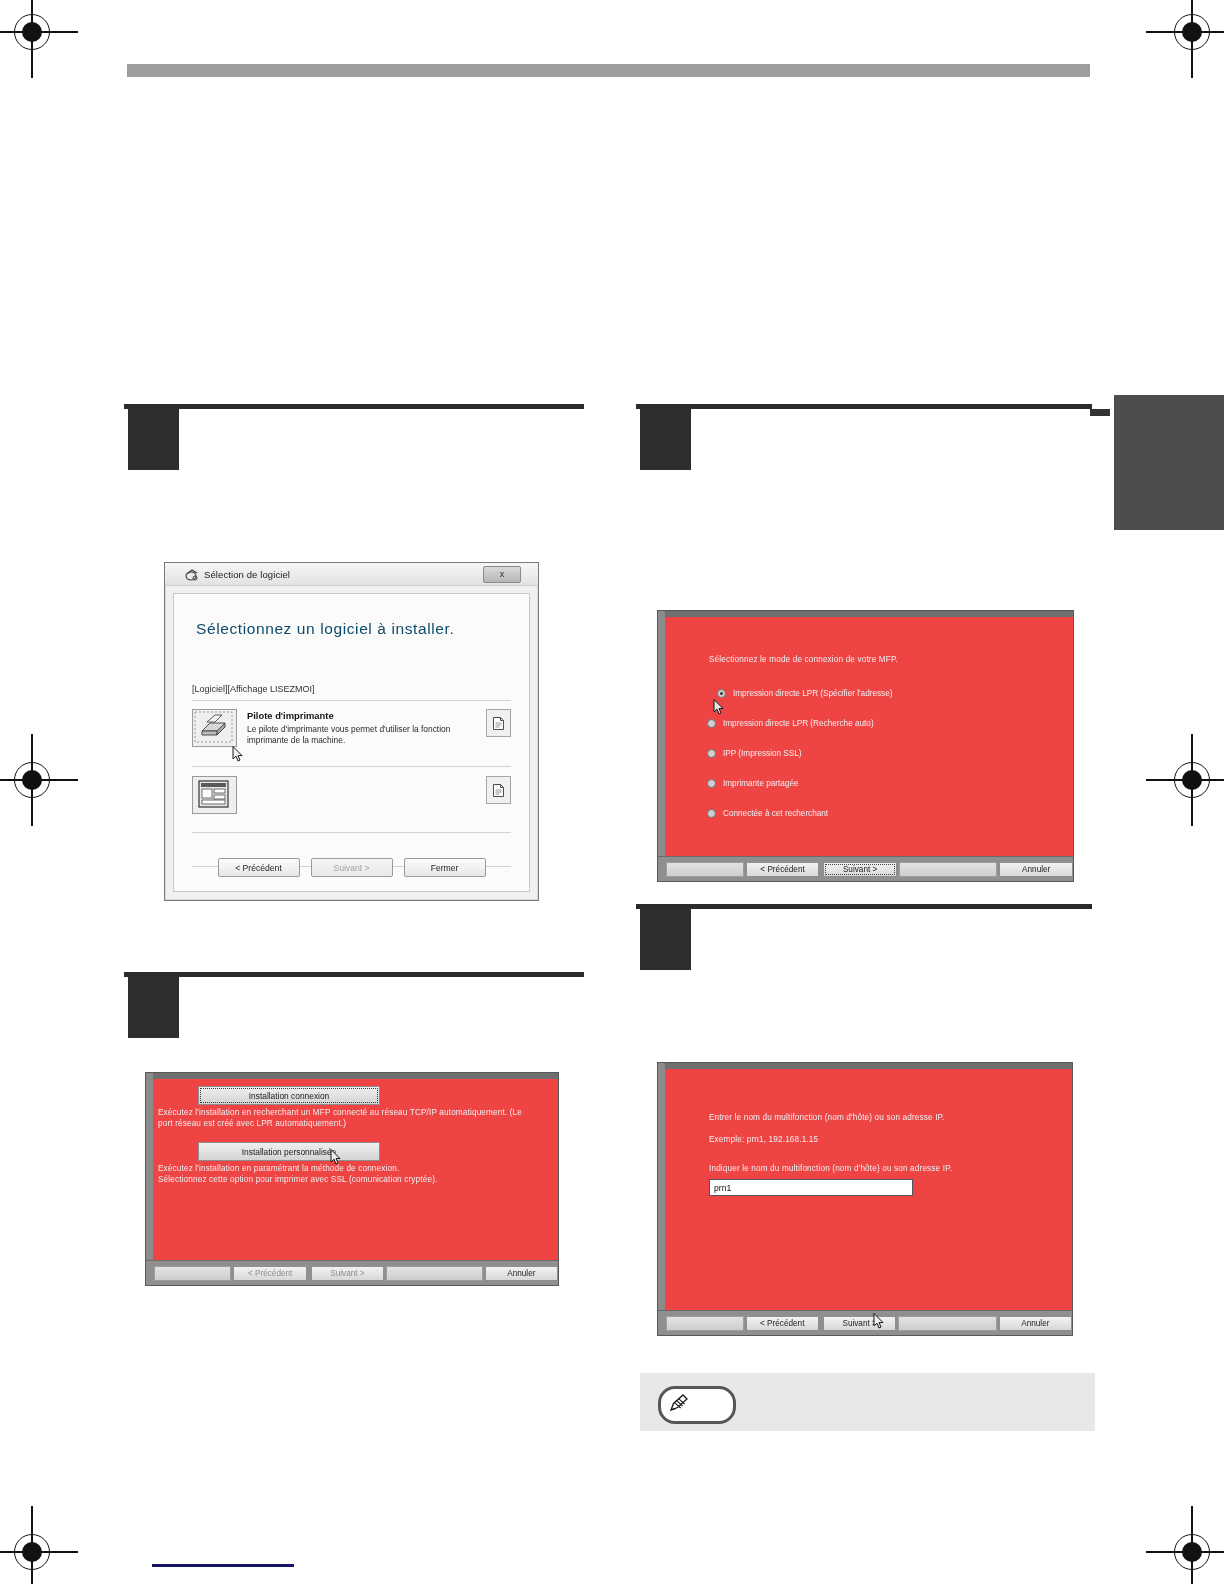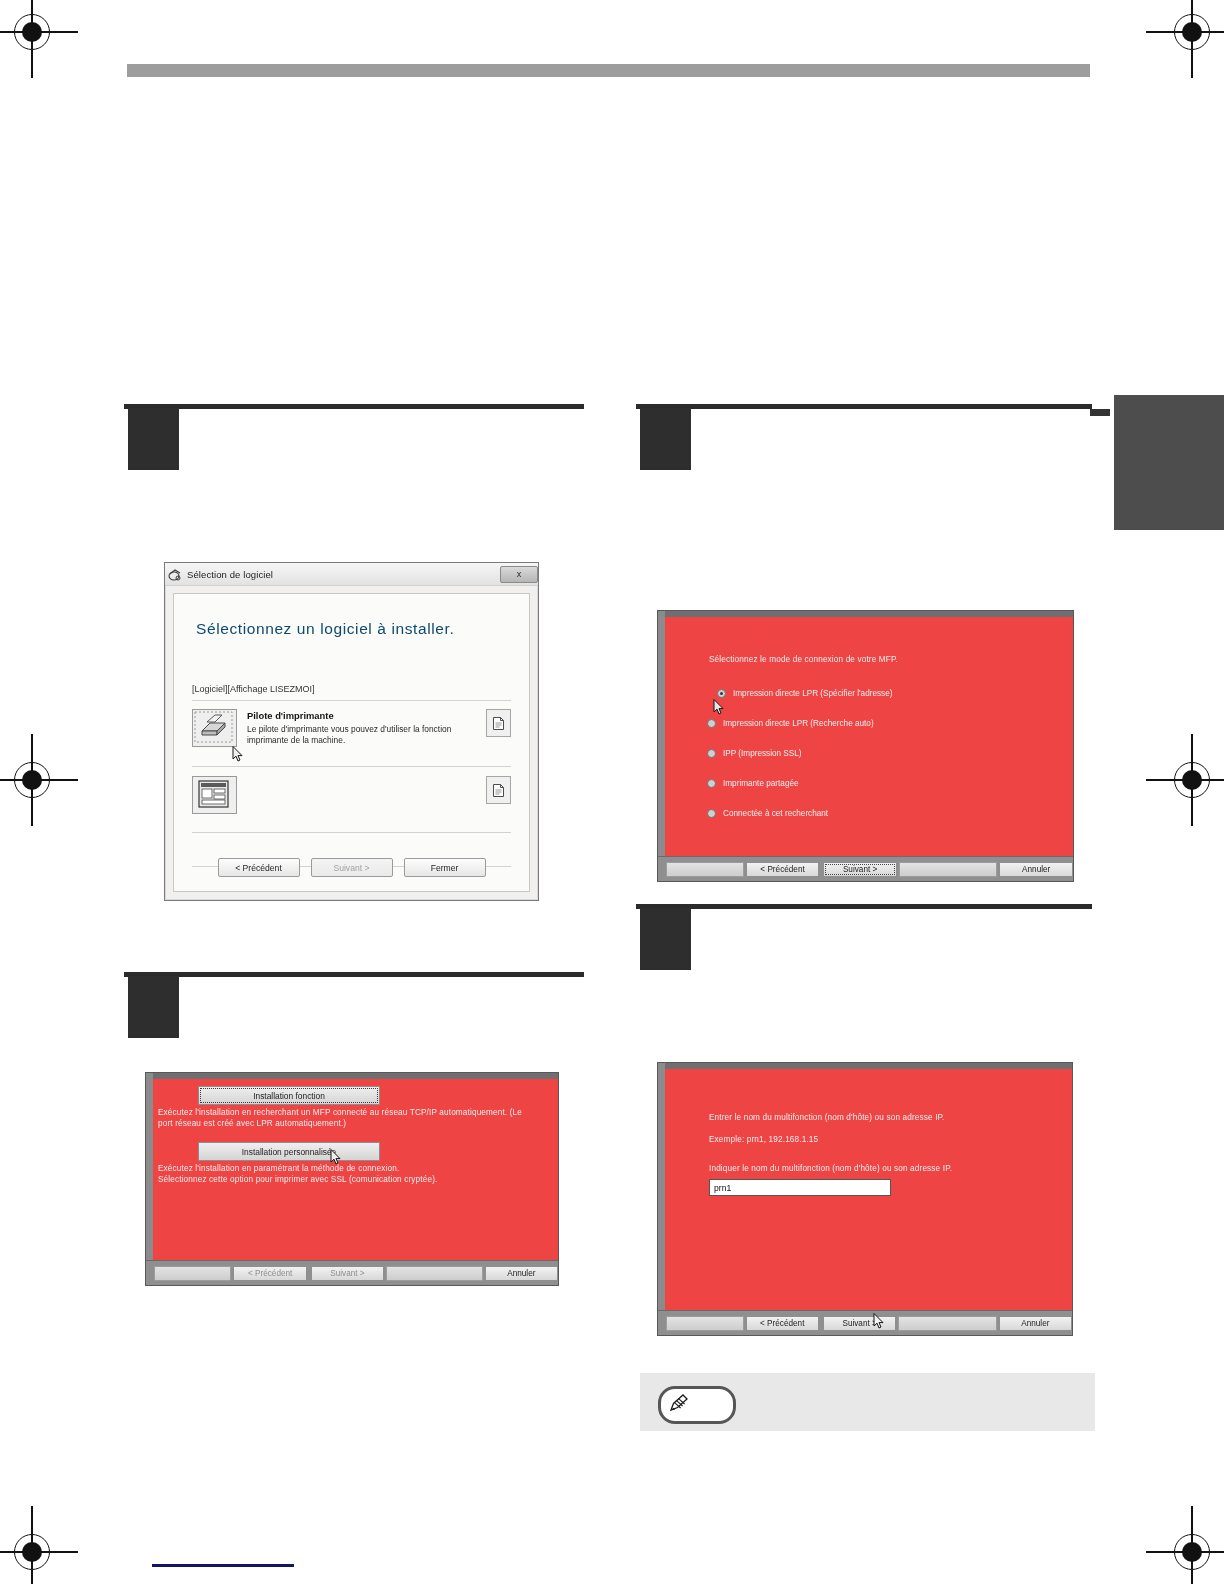--- a/index.html
+++ b/index.html
@@ -30,21 +30,21 @@
 
   
   .step-head{position:absolute;}
   .step-head .rule{position:absolute;left:0;top:0;height:5px;background:#2b2b2b;}
   .step-head .box{position:absolute;left:4px;top:4px;width:51px;height:62px;background:#2e2e2e;}
 
   
   .win-dialog{position:absolute;background:#f1f0ef;border:1px solid #7a7a7a;
       box-shadow:0 0 0 1px #d9d9d9 inset;}
   .win-title{height:22px;background:linear-gradient(#f6f6f6,#e2e2e2);
-      border-bottom:1px solid #cfcfcf;display:flex;align-items:center;padding:0 0;}
+      border-bottom:1px solid #cfcfcf;display:flex;align-items:center;padding:0 17px;}
   .win-title .ticon{width:14px;height:13px;margin:0 5px 0 3px;flex:0 0 auto;}
   .win-title .ttext{font-size:9.5px;color:#1c1c1c;letter-spacing:.1px;}
   .win-close{margin-left:auto;width:36px;height:15px;border:1px solid #8a8a8a;
       border-radius:2px;background:linear-gradient(#d9d9d9,#b6b6b6);
       display:flex;align-items:center;justify-content:center;font-size:9px;color:#2a2a2a;}
   .win-body{position:absolute;left:8px;right:8px;top:30px;bottom:8px;background:#fbfbfa;
       border:1px solid #c8c8c8;}
 
   .dlg-heading{position:absolute;left:22px;top:26px;font-size:15.5px;color:#0c4a6e;
       letter-spacing:.6px;}
@@ -202,21 +202,21 @@
         <svg width="41" height="34" viewBox="0 0 41 34">
           <rect x="2" y="2" width="37" height="30" fill="none" stroke="#9a9a9a" stroke-width="1" stroke-dasharray="2 2"></rect>
           <path d="M9 21 L17 13 L32 13 L24 21 Z" fill="#d6d6d6" stroke="#4a4a4a" stroke-width="1"></path>
           <path d="M9 21 L9 25 L24 25 L24 21 Z" fill="#bdbdbd" stroke="#4a4a4a" stroke-width="1"></path>
           <path d="M24 21 L32 13 L32 17 L24 25 Z" fill="#a8a8a8" stroke="#4a4a4a" stroke-width="1"></path>
           <path d="M14 12 L22 5 L29 5 L22 12 Z" fill="#f2f2f2" stroke="#4a4a4a" stroke-width=".9"></path>
         </svg>
       </div>
       <div class="sw-text">
         <div class="sw-title">Pilote d'imprimante</div>
-        <div class="sw-desc">Le pilote d'imprimante vous pouvez d'utiliser la fonction imprimante de la machine.</div>
+        <div class="sw-desc">Le pilote d'imprimante vous permet d'utiliser la fonction imprimante de la machine.</div>
       </div>
       <div class="sw-side">
         <svg width="13" height="15" viewBox="0 0 13 15">
             <path d="M1.5 1.5 h7 l3 3 v9 h-10 Z" fill="#fff" stroke="#4c4c4c" stroke-width="1"></path>
             <path d="M8.5 1.5 v3 h3" fill="none" stroke="#4c4c4c" stroke-width="1"></path>
             <path d="M3.5 7 h6 M3.5 9 h6 M3.5 11 h4" stroke="#7a7a7a" stroke-width=".8"></path>
           </svg>
       </div>
     </div>
 
@@ -299,21 +299,21 @@
     <div class="gbtn focus" style="margin-left:4px;width:88px;">Suivant &gt;</div>
     <div class="slot" style="width:118px;margin-left:2px;"></div>
     <div class="gbtn" style="margin-left:2px;width:88px;">Annuler</div>
   </div>
 </div>
 
 <div class="gray-win" style="left:145px;top:1072px;width:412px;height:212px;">
   <div class="edge"></div>
   <div class="gtop"></div>
   <div class="gbody">
-    <div class="ins-btn focus" style="left:45px;top:7px;width:180px;">Installation fonction</div>
+    <div class="ins-btn focus" style="left:45px;top:7px;width:180px;">Installation connexion</div>
     <div class="g-text" style="left:5px;top:29px;">Exécutez l'installation en recherchant un MFP connecté au réseau TCP/IP automatiquement. (Le</div>
     <div class="g-text" style="left:5px;top:40px;">port réseau est créé avec LPR automatiquement.)</div>
 
     <div class="ins-btn" style="left:45px;top:63px;width:180px;">Installation personnalisée</div>
     <div class="cursor" style="left:177px;top:70px;">
       <svg width="11" height="16" viewBox="0 0 11 16">
           <path d="M1 0.5 L1 13 L4 10.2 L6 15 L8 14 L6 9.6 L10 9.6 Z" fill="#ededed" stroke="#151515" stroke-width="1"></path>
         </svg>
     </div>
     <div class="g-text" style="left:5px;top:85px;">Exécutez l'installation en paramétrant la méthode de connexion.</div>
@@ -329,21 +329,21 @@
   </div>
 </div>
 
 <div class="gray-win" style="left:657px;top:1062px;width:414px;height:272px;">
   <div class="edge"></div>
   <div class="gtop"></div>
   <div class="gbody">
     <div class="g-text" style="left:44px;top:44px;">Entrer le nom du multifonction (nom d'hôte) ou son adresse IP.</div>
     <div class="g-text" style="left:44px;top:66px;">Exemple: prn1, 192.168.1.15</div>
     <div class="g-text" style="left:44px;top:95px;">Indiquer le nom du multifonction (nom d'hôte) ou son adresse IP.</div>
-    <div class="txt-input" style="left:44px;top:110px;width:182px;">prn1</div>
+    <div class="txt-input" style="left:44px;top:110px;width:204px;">prn1</div>
   </div>
 
   <div class="gbar">
     <div class="slot" style="width:93px;margin-left:8px;"></div>
     <div class="gbtn" style="margin-left:2px;width:88px;">&lt; Précédent</div>
     <div class="gbtn" style="margin-left:4px;width:88px;">Suivant &gt;</div>
     <div class="slot" style="width:118px;margin-left:2px;"></div>
     <div class="gbtn" style="margin-left:2px;width:88px;">Annuler</div>
   </div>
   <div class="cursor" style="left:215px;top:250px;">

